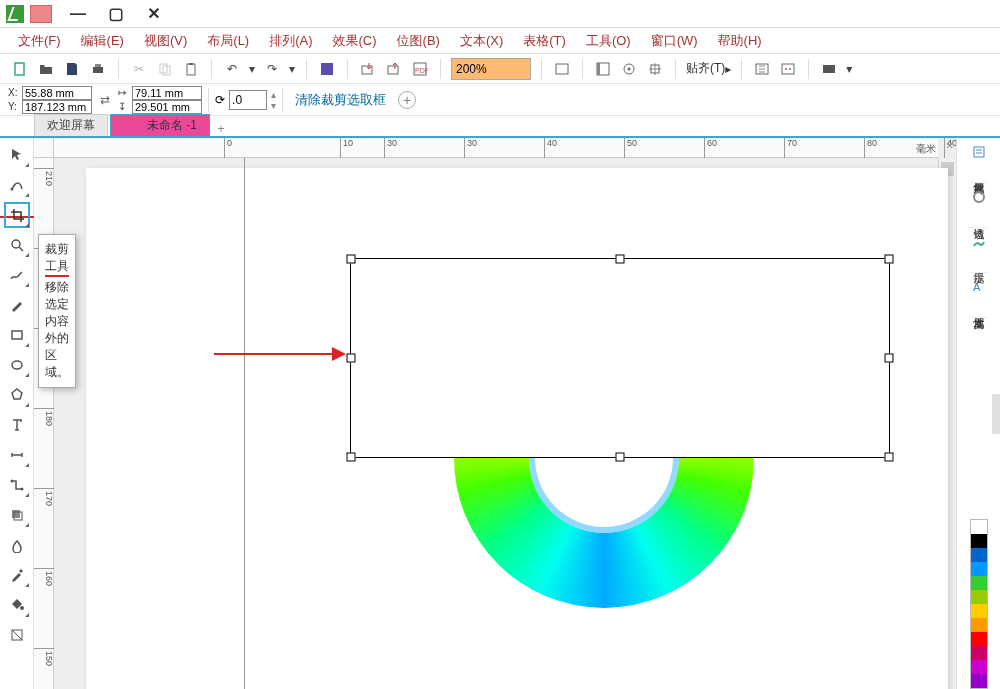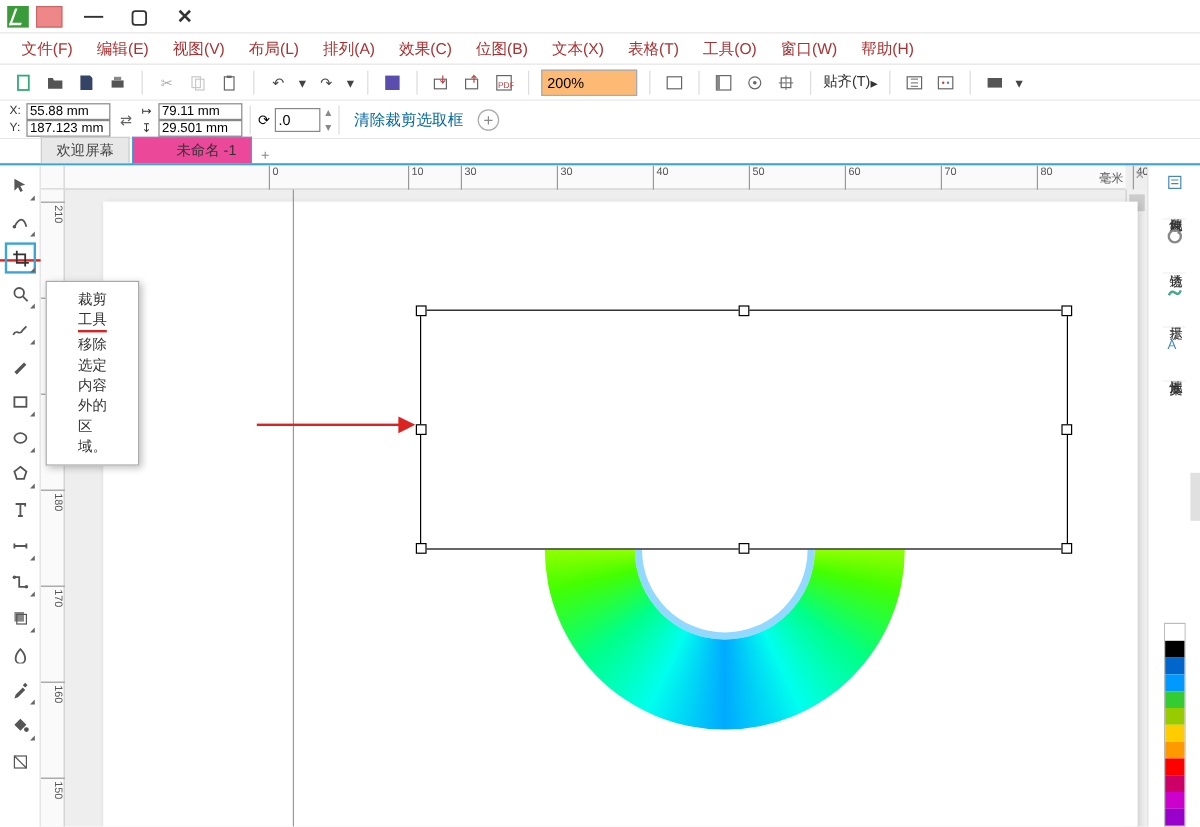--- a/index.html
+++ b/index.html
@@ -80,21 +80,21 @@
   .handle { position:absolute; width:9px; height:9px; background:#fff; border:1px solid #000; transform: translate(-50%,-50%); }
 
   
   .crop-mask { position:absolute; left:296px; top:100px; width:540px; height:200px; background:#fff; }
 
   
   .arrow { position:absolute; left:160px; top:195px; width:130px; height:2px; background:#d22; }
   .arrow::after { content:''; position:absolute; right:-2px; top:-6px; width:0; height:0; border-left:14px solid #d22; border-top:7px solid transparent; border-bottom:7px solid transparent; }
 
   
-  .tooltip { position:absolute; left:38px; top:96px; background:#fff; border:1px solid #aaa; box-shadow: 2px 2px 6px rgba(0,0,0,0.25); padding:6px 26px; font-size:12px; color:#333; z-index:100; }
+  .tooltip { position:absolute; left:38px; top:96px; background:#fff; border:1px solid #aaa; box-shadow: 2px 2px 6px rgba(0,0,0,0.25); padding:6px 6px; font-size:12px; color:#333; z-index:100; }
   .tooltip .tt-title { font-weight:normal; border-bottom:2px solid #d22; display:inline-block; margin-bottom:2px; }
 
   
   .rightstrip { width: 44px; background:#fff; border-left:1px solid #ddd; display:flex; flex-direction:column; align-items:center; position:relative; }
   .right-tab { writing-mode: vertical-rl; text-orientation: upright; font-size: 11px; color:#333; padding:8px 2px; cursor:default; border-bottom:1px solid #eee;}
   .right-icon { width:20px; height:20px; margin:4px 0; display:flex; align-items:center; justify-content:center; color:#555; }
   .right-collapse { position:absolute; right:0; top:calc(50% - 20px); width:8px; height:40px; background:#e0e0e0;}
   .swatches { width:18px; display:flex; flex-direction:column; margin-top:auto; border:1px solid #bbb;}
   .swatch { height:14px; }
   

